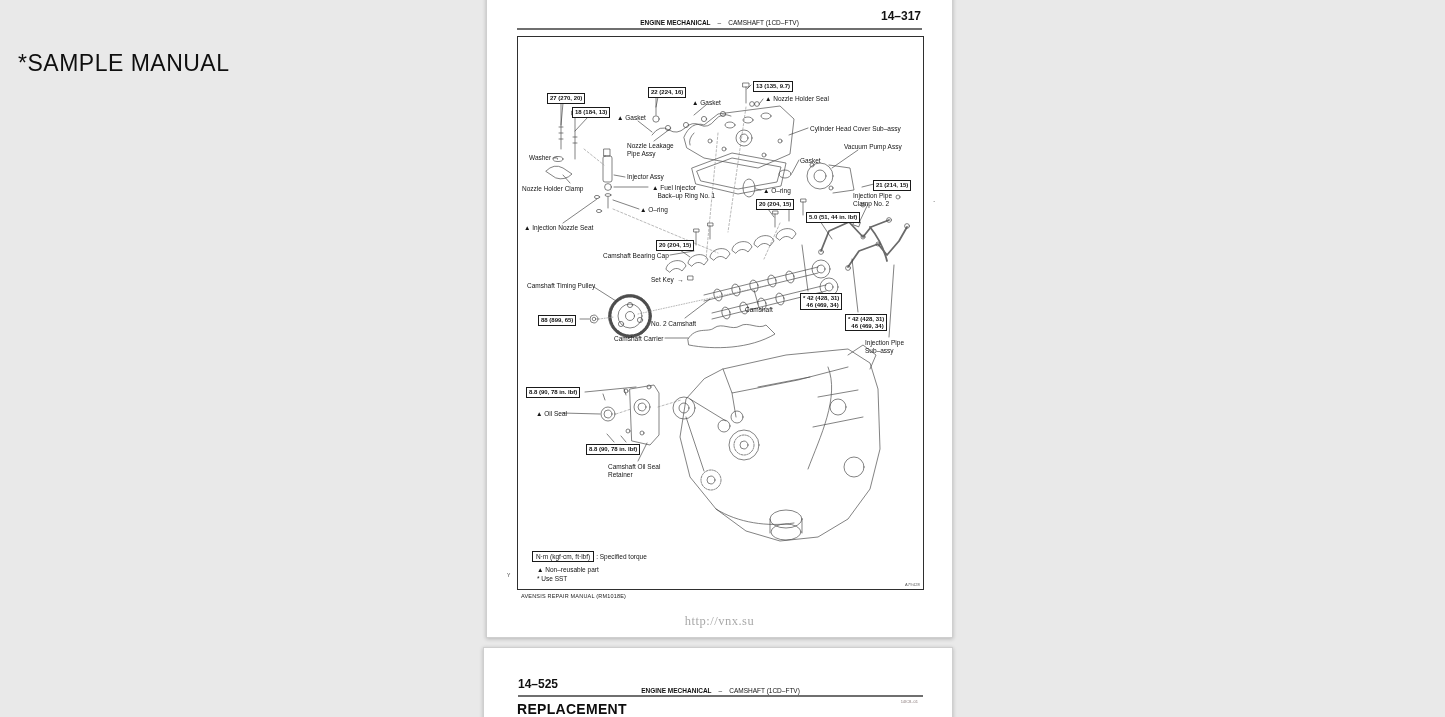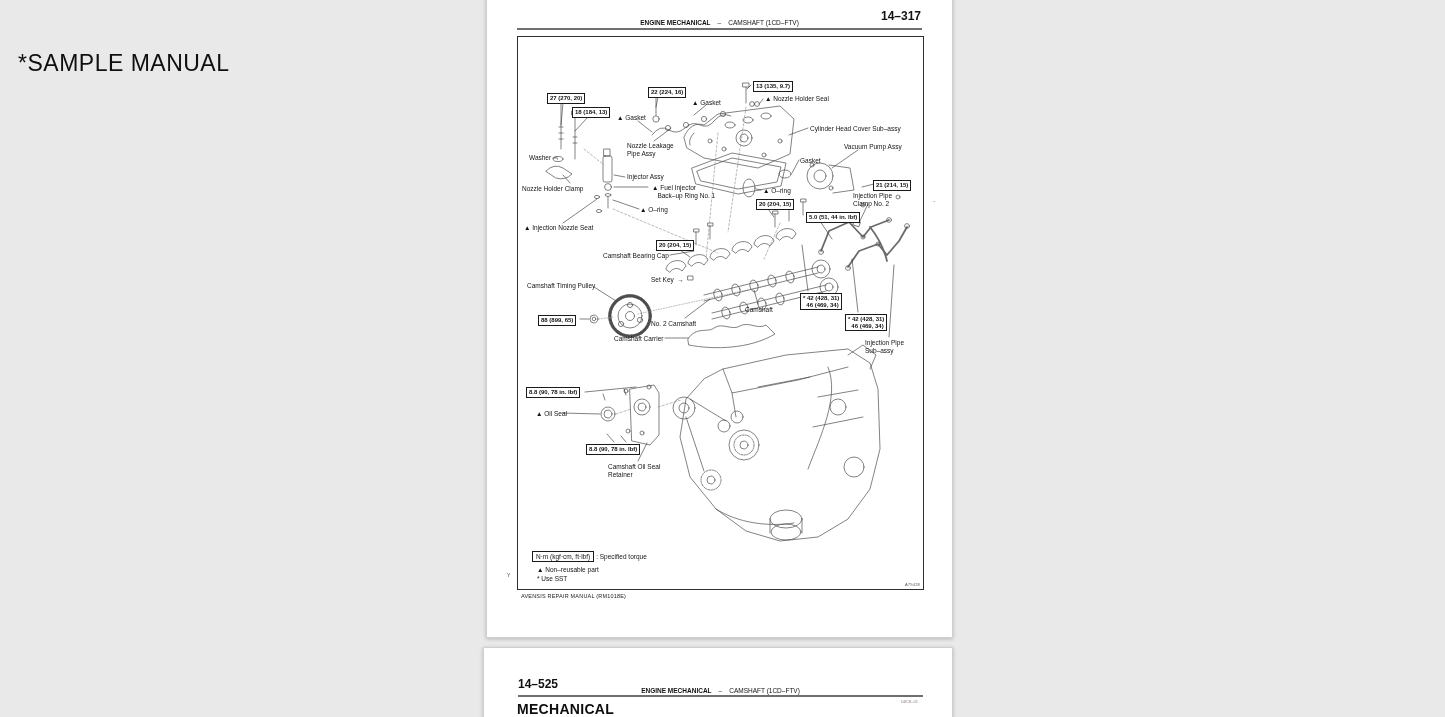--- a/index.html
+++ b/index.html
@@ -358,24 +358,25 @@
       <div class="pl" style="left: 133px; top: 283px;"><div>No. 2 Camshaft</div></div>
       <div class="pl" style="left: 227px; top: 269px;"><div>Camshaft</div></div>
       <div class="pl" style="left: 96px; top: 298px;"><div>Camshaft Carrier</div></div>
       <div class="pl" style="left: 347px; top: 302px;"><div>Injection Pipe</div><div>Sub–assy</div></div>
       <div class="pl" style="left: 18px; top: 373px;"><div>▲ Oil Seal</div></div>
       <div class="pl" style="left: 90px; top: 426px;"><div>Camshaft Oil Seal</div><div>Retainer</div></div>
     </div>
 
   <div class="corner-mark">Y</div>
   <div class="footer-text">AVENSIS REPAIR MANUAL   (RM1018E)</div>
+  <div class="watermark">http://vnx.su</div>
   <div class="stray-mark">.</div>
 </div>
 
 <div class="page" id="page2">
   <div class="pagenum" id="p2-num">14–525</div>
   <div class="hdr-center" id="p2-hdr">
     <span class="sec">ENGINE MECHANICAL</span><span class="dash">–</span><span>CAMSHAFT (1CD–FTV)</span>
   </div>
   <div class="hdr-rule" id="p2-rule"></div>
   <div class="doc-code">14IC8–01</div>
-  <div class="p2-title">MECHANICAL</div>
+  <div class="p2-title">REPLACEMENT</div>
 </div>
 
 </body></html>

